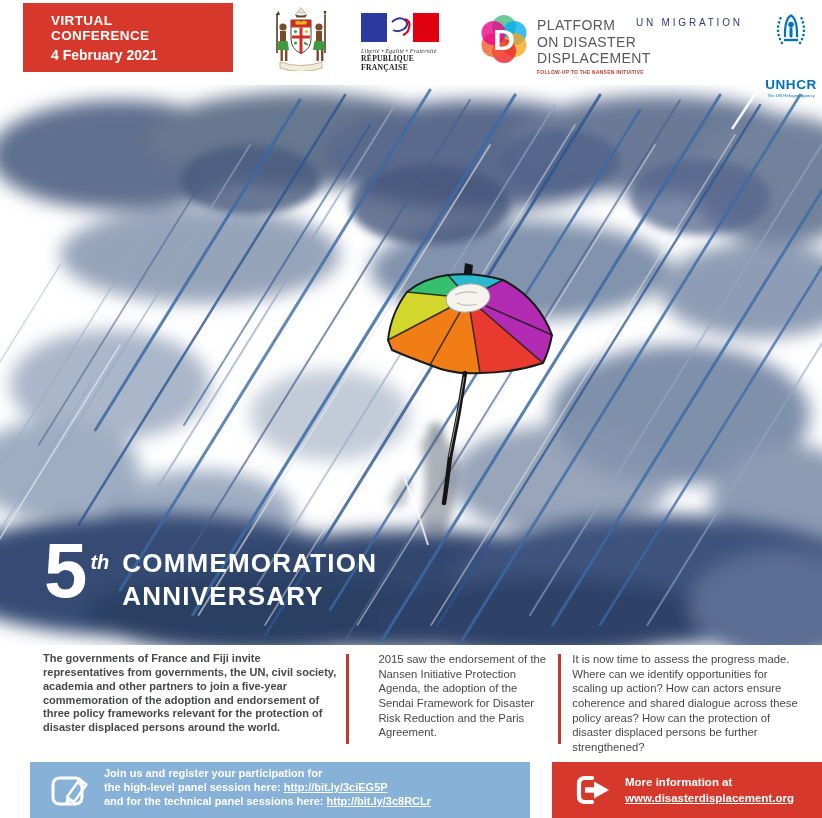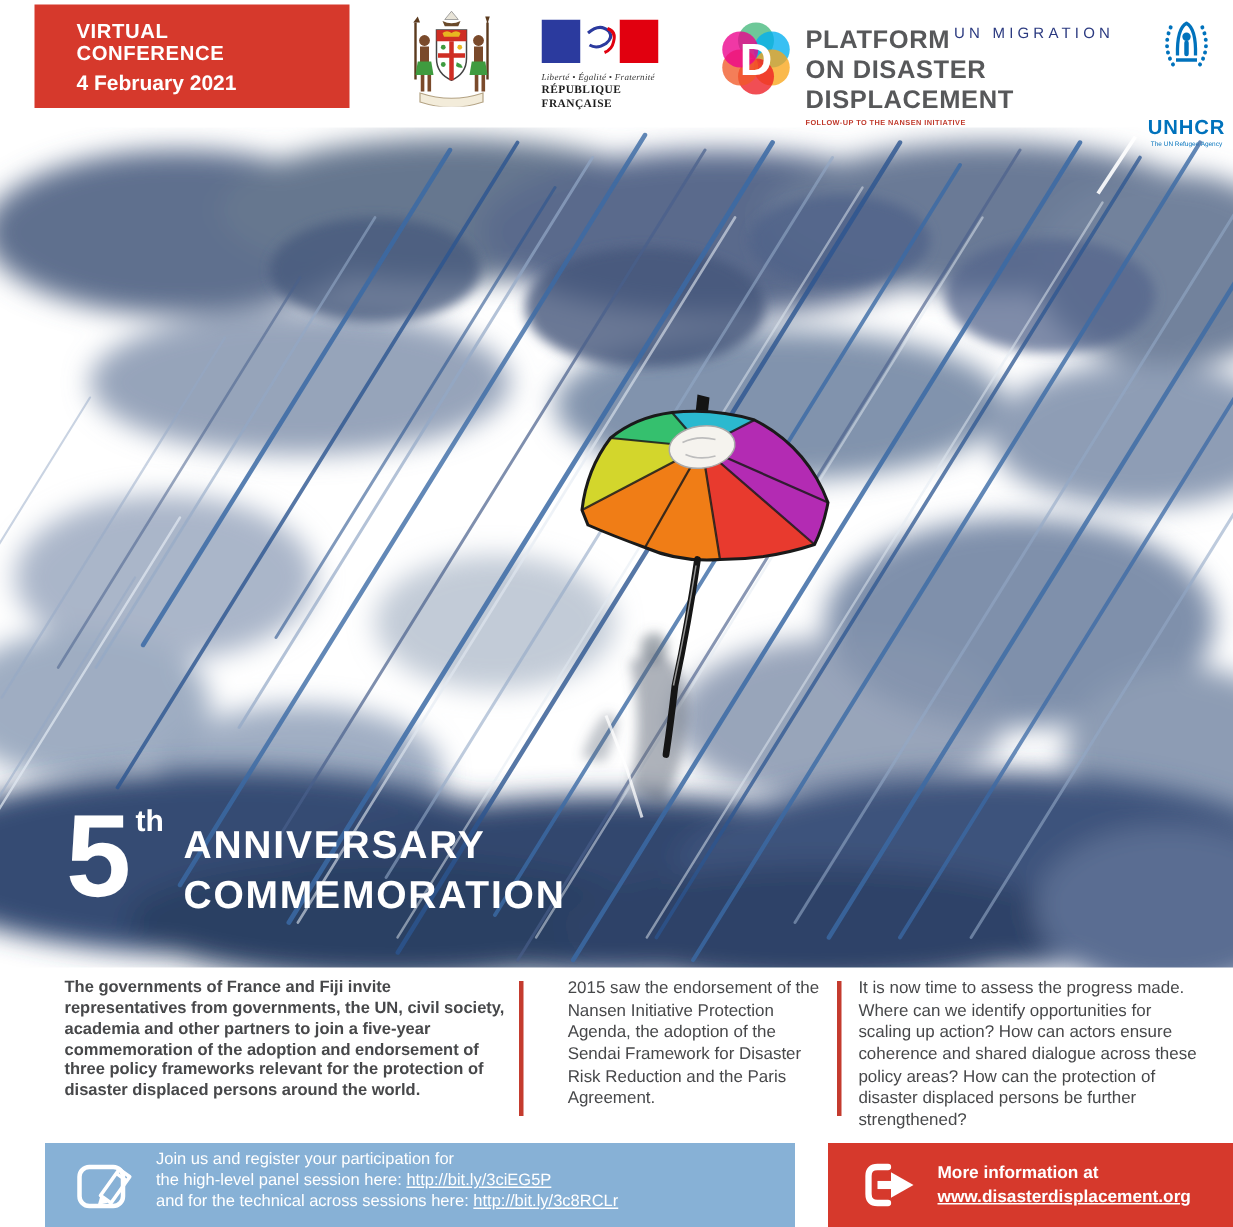--- a/index.html
+++ b/index.html
@@ -21,55 +21,55 @@
   .event-box .ttl{font-size:13.5px;font-weight:700;letter-spacing:.4px;margin-bottom:4px;}
   .event-box .ln{font-size:14px;line-height:1.26;font-weight:700;}
 
   .logo{position:absolute;}
   .logo-fiji{left:270px;top:7px;}
   .logo-france{left:361px;top:13px;width:84px;text-align:left;}
   .france-motto{font-family:"Liberation Serif",serif;font-style:italic;font-size:6px;color:#333;margin-top:2px;letter-spacing:.2px;}
   .france-name{font-family:"Liberation Serif",serif;font-size:7.6px;font-weight:700;color:#1c1c1c;letter-spacing:.3px;}
   .logo-pdd{left:478px;top:13px;display:flex;align-items:flex-start;}
   .pdd-text{margin-left:7px;margin-top:4px;}
-  .pdd-text .l{font-size:17px;font-weight:700;color:var(--pdd-gray);letter-spacing:.4px;line-height:1.18;}
+  .pdd-text .l{font-size:14px;font-weight:400;color:var(--pdd-gray);letter-spacing:.4px;line-height:1.18;}
   .pdd-text .tag{font-size:4.9px;font-weight:700;color:var(--pdd-red);letter-spacing:.3px;margin-top:3px;}
   .logo-iom{left:634px;top:16px;}
   .iom-row{display:flex;align-items:center;}
   .iom-acronym{font-size:34px;font-weight:500;color:var(--iom-blue);letter-spacing:1px;margin-left:4px;margin-top:-2px;}
   .iom-tag{font-size:10px;font-weight:500;color:var(--iom-blue);letter-spacing:2.8px;margin-top:1px;margin-left:2px;}
   .logo-unhcr{left:762px;top:8px;width:58px;text-align:center;}
   .unhcr-acronym{font-size:13.5px;font-weight:700;color:var(--unhcr-blue);letter-spacing:.6px;line-height:1;margin-top:32px;}
   .unhcr-tag{font-size:4.3px;color:var(--unhcr-blue);margin-top:1px;}
 
   
   .art{position:absolute;left:0;top:85px;width:822px;height:560px;}
 
   .hero-title{position:absolute;left:44px;top:534px;display:flex;color:#fff;z-index:5;}
   .hero-num{font-size:78px;font-weight:700;line-height:.93;}
-  .hero-ord{font-size:20px;font-weight:700;margin-top:3px;margin-left:3px;}
+  .hero-ord{font-size:20px;font-weight:700;margin-top:17px;margin-left:3px;font-style:italic;}
   .hero-lines{margin-left:13px;margin-top:13px;}
   .hero-lines div{font-size:26px;font-weight:700;letter-spacing:1.2px;line-height:1.25;}
 
   
   .columns{position:absolute;left:43px;top:652px;width:760px;display:flex;align-items:flex-start;color:var(--text-gray);}
   .col{font-size:11px;line-height:1.22;}
   .col1{width:306px;font-weight:700;line-height:1.26;}
   .col2{width:178px;margin-left:29px;font-size:11.3px;line-height:1.3;}
   .col3{width:239px;margin-left:11px;font-size:11.3px;line-height:1.3;}
   .vdiv{width:3px;height:90px;background:var(--divider-red);flex:0 0 auto;margin-top:2px;}
   .vdiv.d1{margin-left:8px;}
   .vdiv.d2{margin-left:8px;}
 
   
   .bar{position:absolute;top:762px;height:56px;color:#fff;display:flex;}
   .bar-register{left:30px;width:500px;background:var(--bar-blue);}
   .bar-info{left:552px;width:270px;background:var(--red);}
   .bar-register .icon-wrap{margin:8px 0 0 20px;flex:0 0 auto;}
-  .bar-register .txt{margin:5px 0 0 12px;font-size:11px;font-weight:400;line-height:1.27;}
+  .bar-register .txt{margin:5px 0 0 12px;font-size:11px;font-weight:700;line-height:1.27;}
   .bar-info .icon-wrap{margin:11px 0 0 22px;flex:0 0 auto;}
   .bar-info .txt{margin:12px 0 0 13px;font-size:11.5px;font-weight:700;line-height:1.4;}
   .lnk{text-decoration:underline;cursor:pointer;}
 </style>
 </head>
 <body>
 
 <div class="page">
 
   <div class="event-box">
@@ -269,22 +269,22 @@
       <path d="M455,210 q10,-5 22,-2 M457,218 q9,4 20,1" fill="none" stroke="#bdbdbd" stroke-width="1.2"></path>
       <path d="M465,288 Q459,330 450,372 Q447,398 444,418" fill="none" stroke="#151515" stroke-width="4.5" stroke-linecap="round"></path>
       <path d="M464,292 Q458,330 449,372" fill="none" stroke="#ffffff" stroke-width="1" stroke-opacity="0.55"></path>
     </g>
   </svg>
 
   <div class="hero-title">
     <div class="hero-num">5</div>
     <div class="hero-ord">th</div>
     <div class="hero-lines">
+      <div>COMMEMORATION</div>
       <div>ANNIVERSARY</div>
-      <div>COMMEMORATION</div>
     </div>
   </div>
 
   <div class="columns">
     <div class="col col1">The governments of France and Fiji invite representatives from governments, the UN, civil society, academia and other partners to join a five-year commemoration of the adoption and endorsement of three policy frameworks relevant for the protection of disaster displaced persons around the world.</div>
     <div class="vdiv d1"></div>
     <div class="col col2">2015 saw the endorsement of the Nansen Initiative Protection Agenda, the adoption of the Sendai Framework for Disaster Risk Reduction and the Paris Agreement.</div>
     <div class="vdiv d2"></div>
     <div class="col col3">It is now time to assess the progress made. Where can we identify opportunities for scaling up action? How can actors ensure coherence and shared dialogue across these policy areas? How can the protection of disaster displaced persons be further strengthened?</div>
   </div>
@@ -294,21 +294,21 @@
       <svg width="42" height="40" viewBox="0 0 42 40">
         <rect x="3" y="8" width="29" height="26" rx="6.5" fill="none" stroke="#ffffff" stroke-width="3"></rect>
         <path d="M17,27 L29.5,9.5 L36.5,14.5 L24,32 Z" fill="none" stroke="#ffffff" stroke-width="2.4" stroke-linejoin="round"></path>
         <path d="M17,27 L15.2,33.3 L21.8,31.8 Z" fill="#ffffff"></path>
         <line x1="27.5" y1="12.3" x2="34.5" y2="17.3" stroke="#ffffff" stroke-width="2.2"></line>
       </svg>
     </div>
     <div class="txt">
       <div>Join us and register your participation for</div>
       <div><span>the high-level panel session here: </span><span class="lnk">http://bit.ly/3ciEG5P</span></div>
-      <div><span>and for the technical across sessions here: </span><span class="lnk">http://bit.ly/3c8RCLr</span></div>
+      <div><span>and for the technical panel sessions here: </span><span class="lnk">http://bit.ly/3c8RCLr</span></div>
     </div>
   </div>
 
   <div class="bar bar-info">
     <div class="icon-wrap">
       <svg width="38" height="34" viewBox="0 0 38 34">
         <path d="M18,5 H11 Q5,5 5,11 V23 Q5,29 11,29 H18" fill="none" stroke="#ffffff" stroke-width="4.2" stroke-linecap="round"></path>
         <rect x="11" y="14.3" width="11" height="5.4" fill="#ffffff"></rect>
         <path d="M20,8.5 L35,17 L20,25.5 Z" fill="#ffffff"></path>
       </svg>

